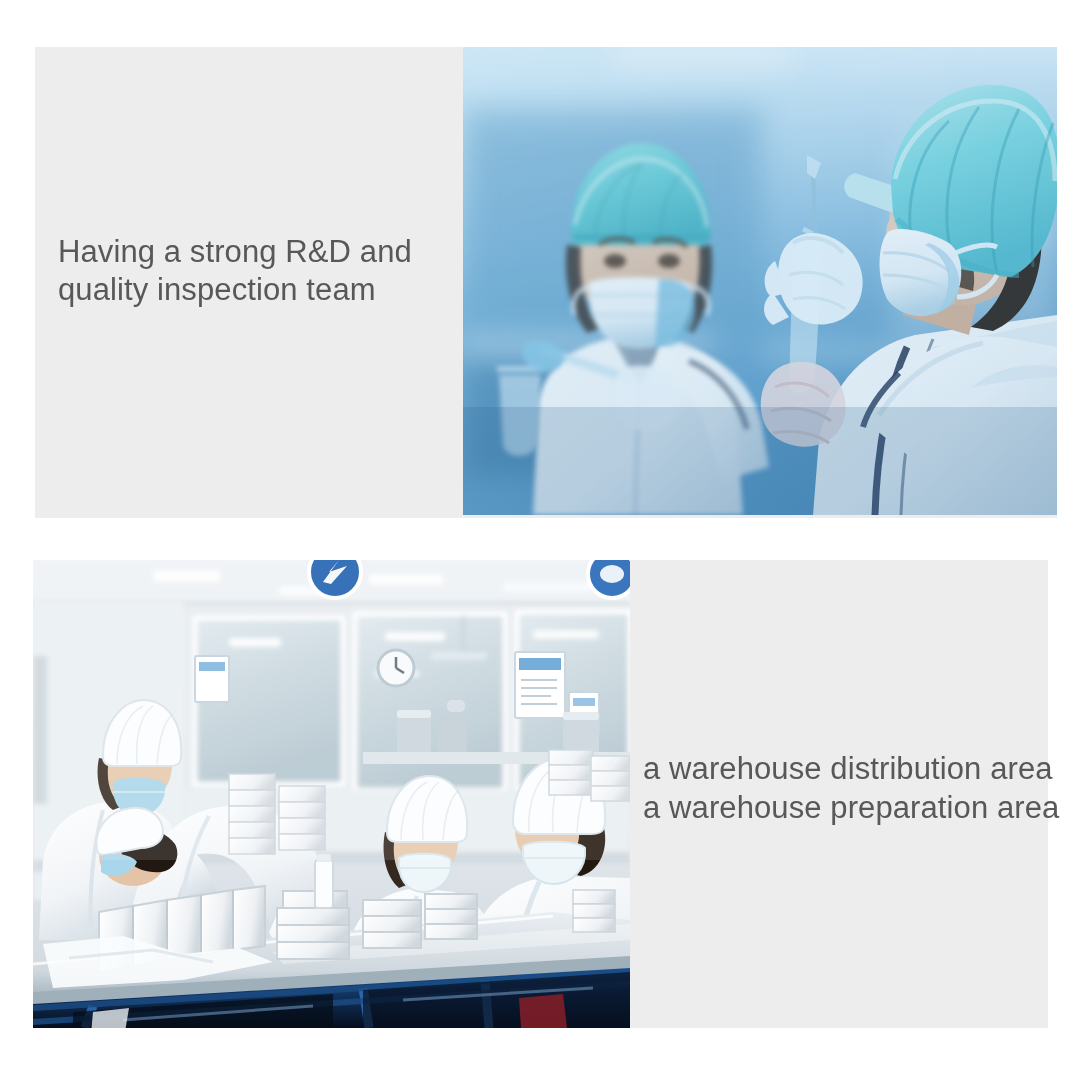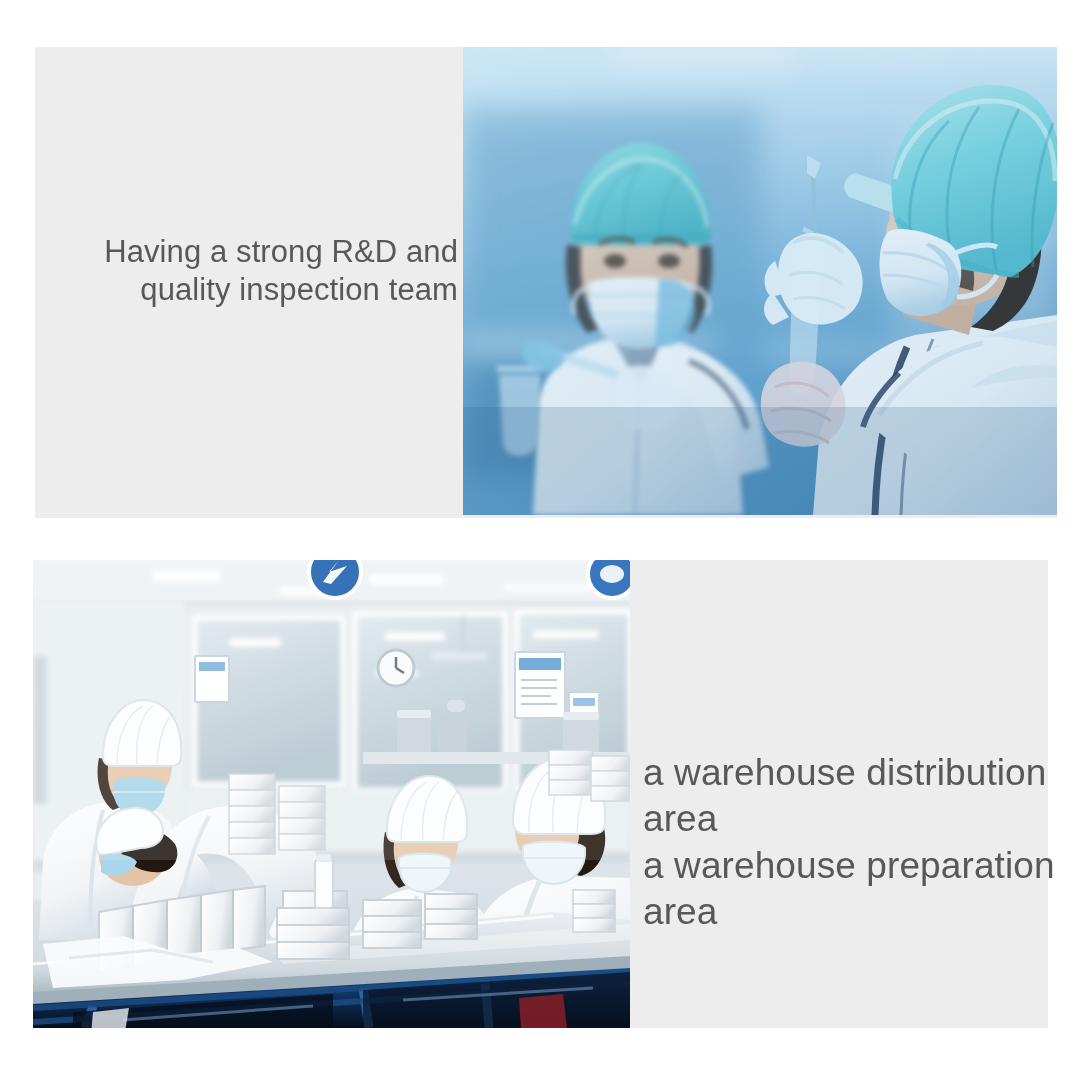--- a/index.html
+++ b/index.html
@@ -15,21 +15,20 @@
     font-family: "Liberation Sans", "DejaVu Sans", sans-serif;
   }
 
   
   .section-top {
     position: absolute;
     left: 35px;
     top: 47px;
     width: 1022px;
     height: 471px;
-    text-align: right;
   }
   .panel-gray-top {
     position: absolute;
     left: 0;
     top: 0;
     width: 1022px;
     height: 471px;
     background: #ededed;
   }
   .caption-top {
@@ -71,21 +70,21 @@
     width: 455px;
     height: 468px;
     background: #ededed;
   }
   .caption-bottom {
     position: absolute;
     left: 610px;
     top: 190px;
     width: 420px;
     color: #58585a;
-    font-size: 37px;
+    font-size: 31px;
     line-height: 1.25;
     font-weight: 400;
     letter-spacing: 0.1px;
     white-space: pre-line;
   }
   .photo-bottom {
     position: absolute;
     left: 0px;
     top: 0px;
     width: 597px;

